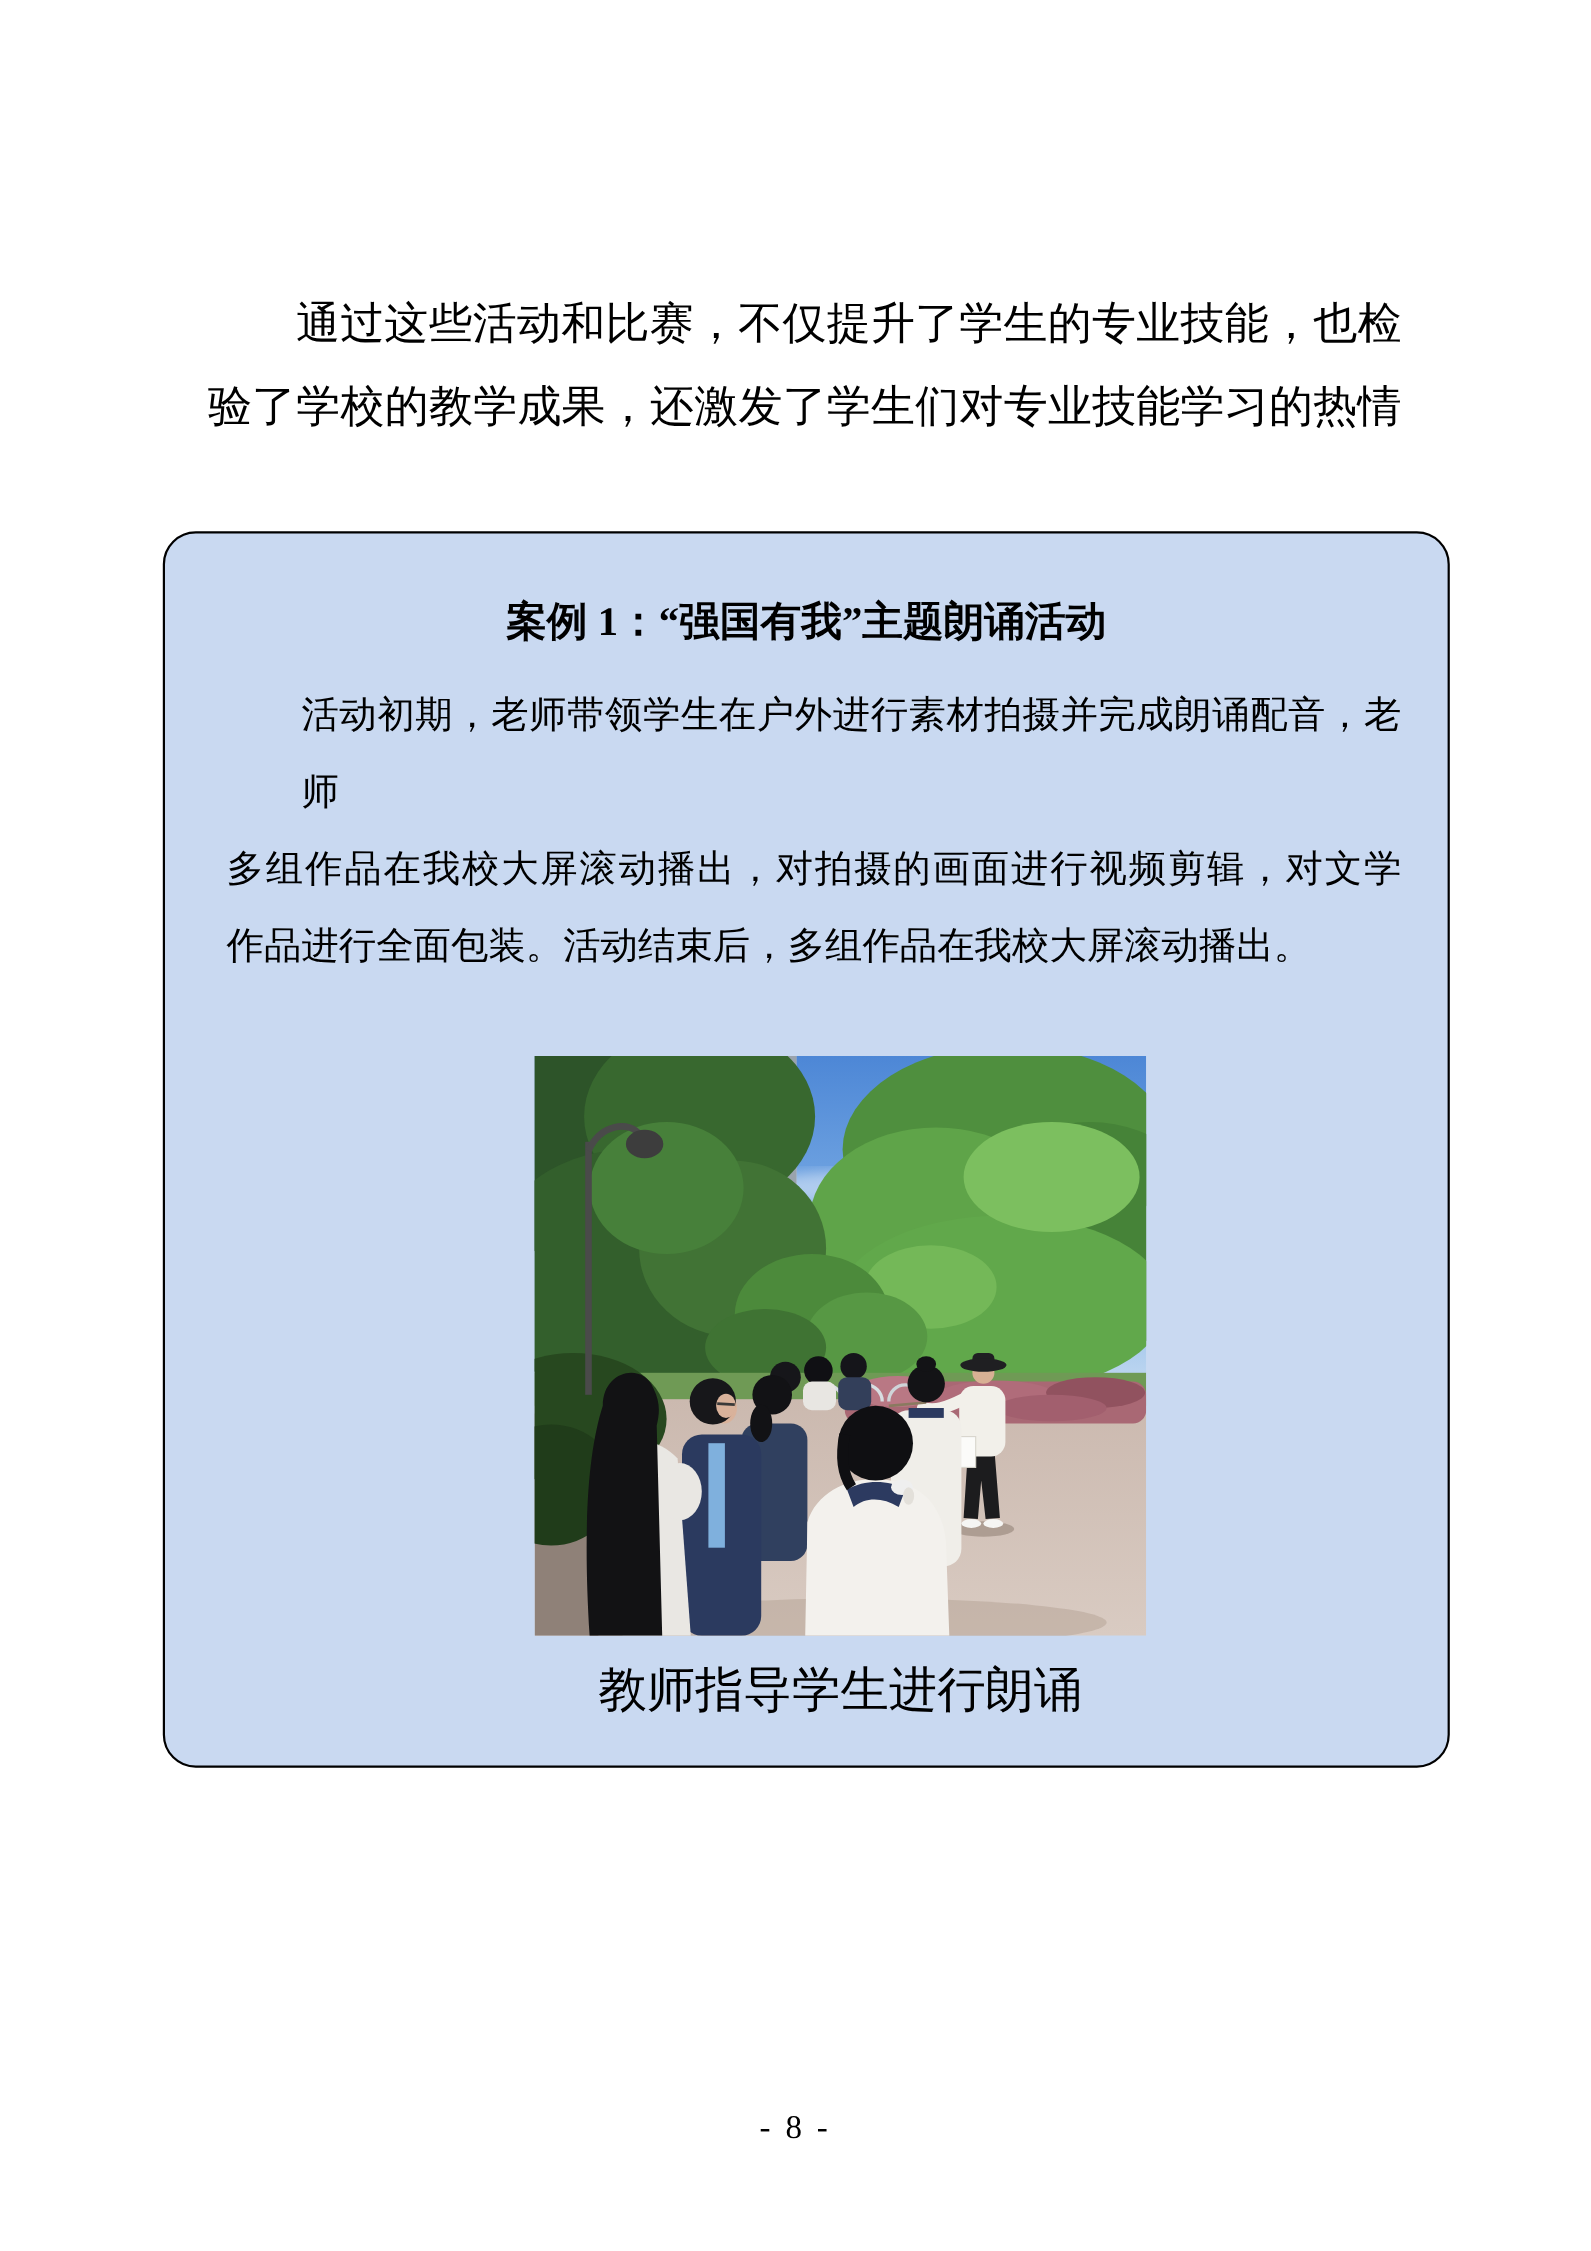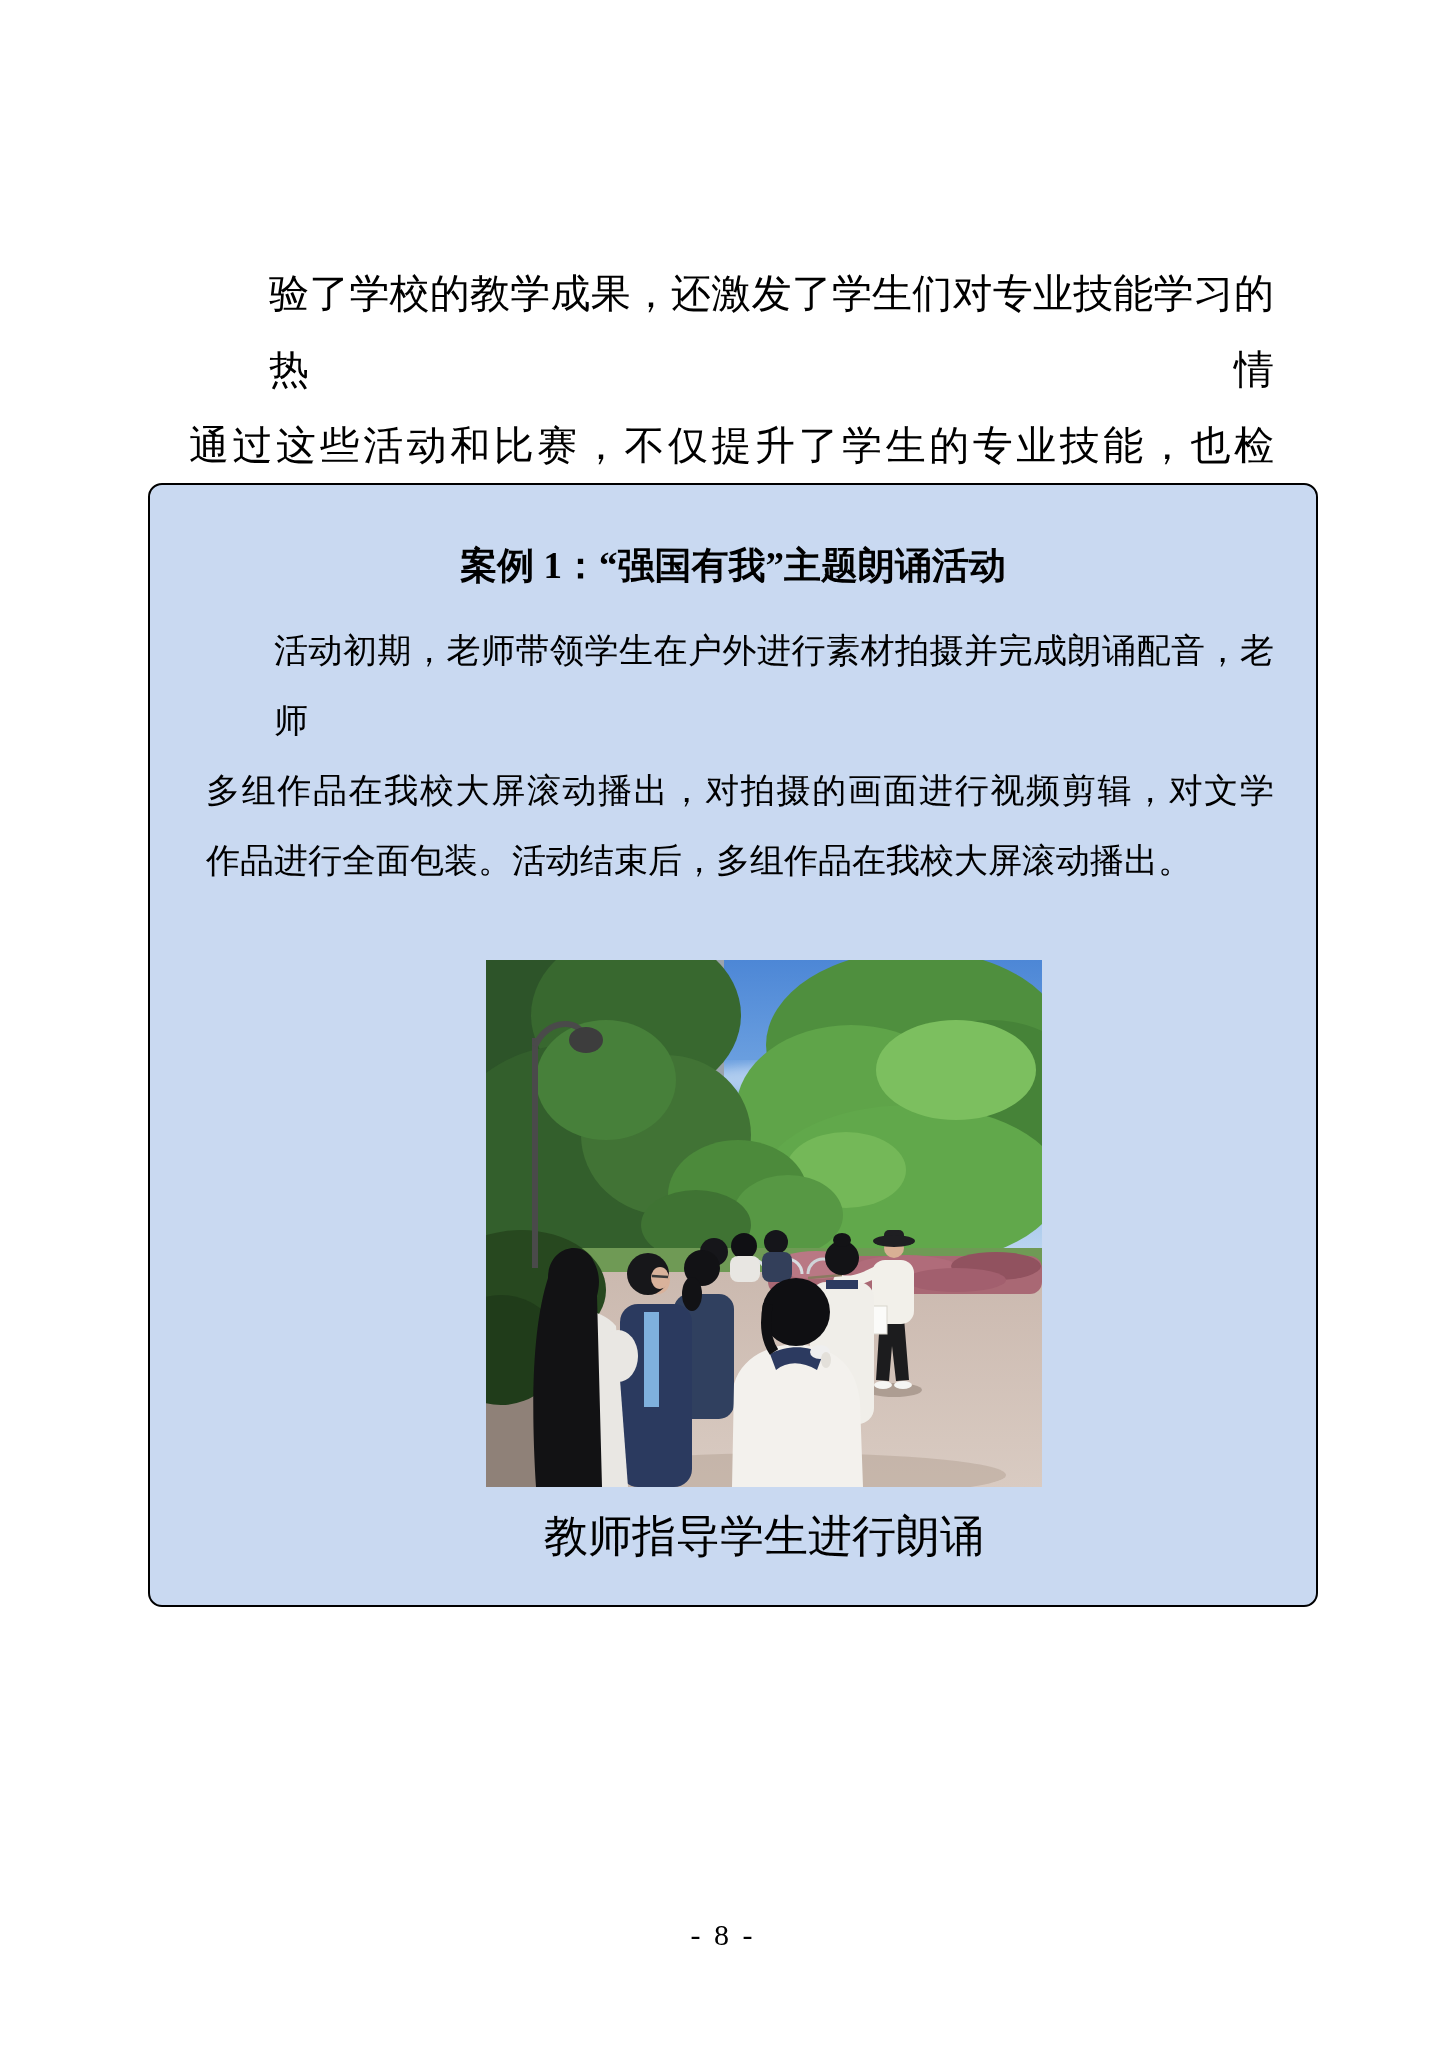--- a/index.html
+++ b/index.html
@@ -9,39 +9,39 @@
   }
   
   .tl{text-align:justify;text-align-last:justify;}
   .tl-last{text-align-last:left;}
   [data-indent] .tl:first-child{padding-left:2em;box-sizing:border-box;}
 
   .intro{position:absolute;left:189px;top:256px;width:1085px;font-size:40px;line-height:76px;}
 
   .case-box{
     position:absolute;left:148px;top:483px;width:1170px;height:1124px;
-    border:2px solid #000;border-radius:14px;box-sizing:border-box;
+    border:2px solid #000;border-radius:30px;box-sizing:border-box;
   }
   .case-title{margin:58px 20px 0;text-align:center;font-size:37px;font-weight:bold;line-height:45px;}
   .case-body{margin:28px 42px 0 56px;font-size:34px;line-height:70px;}
 
   .photo-frame{position:absolute;left:336px;top:475px;width:556px;height:527px;}
   .photo-frame svg{display:block;width:556px;height:527px;}
   .photo-caption{position:absolute;left:336px;top:1030px;width:556px;text-align:center;font-size:44px;line-height:44px;}
 
   .page-number{position:absolute;left:0;top:1918px;width:100%;text-align:center;font-size:30px;letter-spacing:3px;}
 </style>
 </head>
 <body>
 
 <div class="page">
 
   <div class="intro" data-indent="">
+      <div class="tl">通过这些活动和比赛，不仅提升了学生的专业技能，也检</div>
       <div class="tl">验了学校的教学成果，还激发了学生们对专业技能学习的热情</div>
-      <div class="tl">通过这些活动和比赛，不仅提升了学生的专业技能，也检</div>
     </div>
 
   <div class="case-box" style="background-color: rgb(201, 217, 241); border-color: rgb(0, 0, 0);">
 
     <div class="case-title">案例 1：“强国有我”主题朗诵活动</div>
 
     <div class="case-body" data-indent="">
         <div class="tl">活动初期，老师带领学生在户外进行素材拍摄并完成朗诵配音，老师</div>
         <div class="tl">多组作品在我校大屏滚动播出，对拍摄的画面进行视频剪辑，对文学</div>
         <div class="tl tl-last">作品进行全面包装。活动结束后，多组作品在我校大屏滚动播出。</div>

